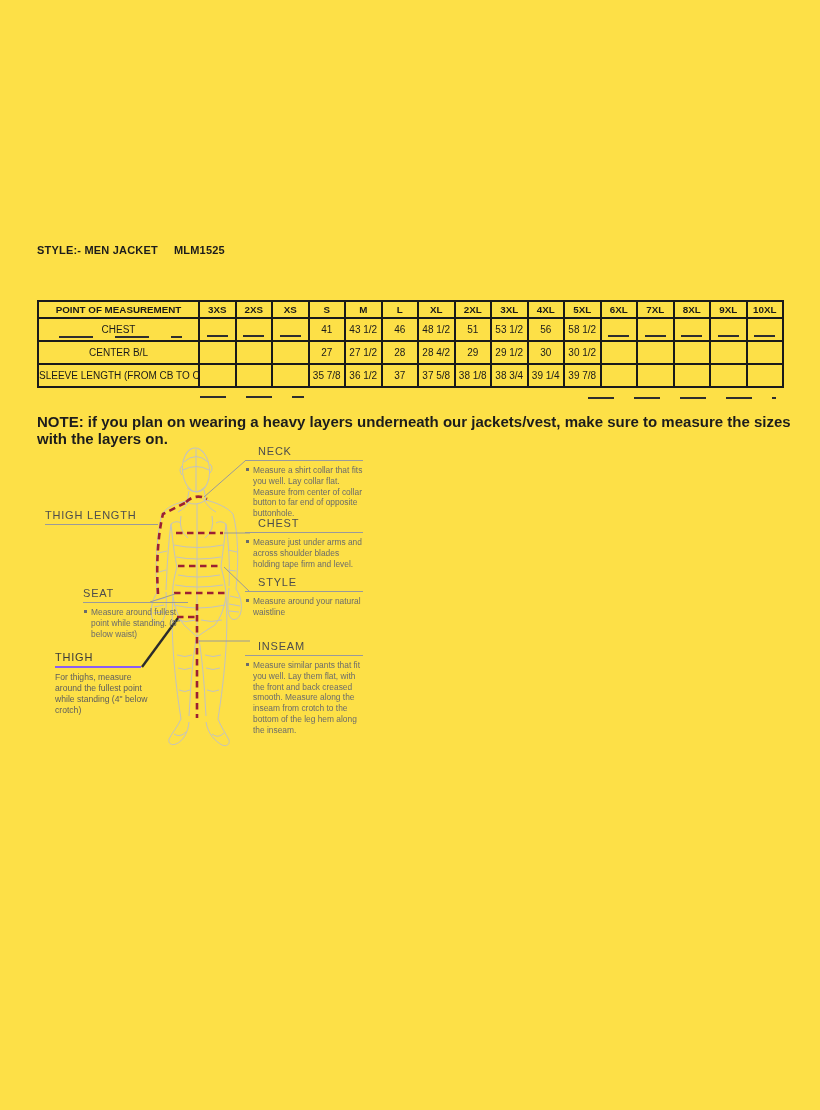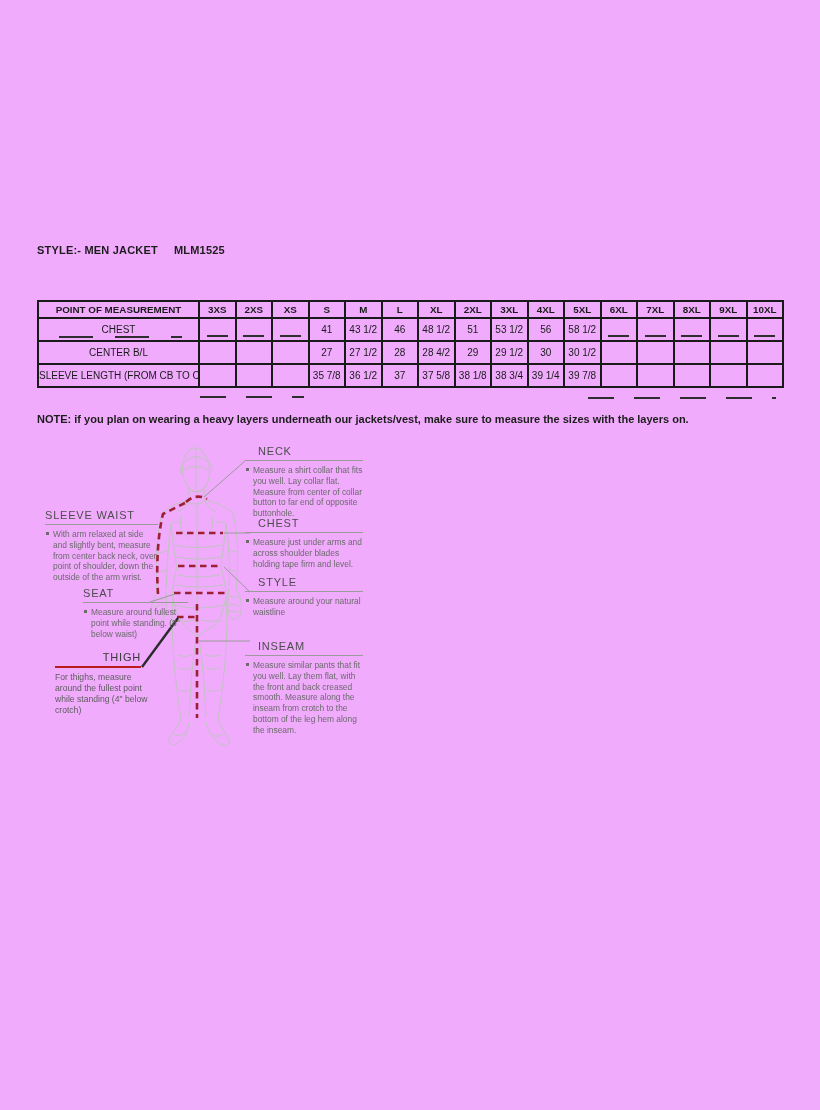--- a/index.html
+++ b/index.html
@@ -1,17 +1,17 @@
 <!DOCTYPE html>
 <html><head>
 <meta charset="utf-8">
 <style>
   html,body{margin:0;padding:0;}
   body{font-family:"Liberation Sans",sans-serif;}
-  .page{position:relative;width:820px;height:1110px;background:#f0abfc;overflow:hidden;}
+  .page{position:relative;width:820px;height:1110px;background:#fde047;overflow:hidden;}
 
   
   .doc-title{position:absolute;left:37px;top:244px;font-size:11px;font-weight:bold;color:#1c1c1c;letter-spacing:.2px;}
   .doc-title .code{margin-left:16px;}
 
   
   .table-wrap{position:absolute;left:37px;top:300px;}
   table.size-table{border-collapse:collapse;table-layout:fixed;width:745px;}
   table.size-table td{border:2px solid #1a1a1a;font-size:10px;color:#1a1a1a;text-align:center;vertical-align:middle;padding:0;position:relative;overflow:hidden;white-space:nowrap;}
   tr.hdr td{height:15px;font-weight:bold;font-size:9.8px;}
@@ -19,39 +19,39 @@
   td.label-cell{text-align:left;padding-left:3px;font-weight:bold;font-size:9.6px;}
   
   td.dashA::after{content:"";position:absolute;left:20%;right:20%;bottom:3px;border-top:2px solid #2e2e2e;}
   td.dashL::after{content:"";position:absolute;left:20px;right:16px;bottom:2px;height:2px;
       background:repeating-linear-gradient(to right,#2e2e2e 0 34px,transparent 34px 56px);}
   .table-artifact{position:absolute;height:2px;background:repeating-linear-gradient(to right,#2e2e2e 0 26px,transparent 26px 46px);}
   .ta-left{left:200px;top:396px;width:104px;}
   .ta-right{left:588px;top:397px;width:188px;}
 
   
-  .note-line{position:absolute;left:37px;top:413px;font-size:11px;font-weight:bold;color:#1c1c1c;}
+  .note-line{position:absolute;left:37px;top:413px;font-size:15px;font-weight:bold;color:#1c1c1c;}
 
   
   .guide-svg{position:absolute;left:0;top:430px;}
   .gsection{position:absolute;color:#666;}
   .gsection .ghead{font-size:11px;letter-spacing:.8px;color:#4d4d4d;padding-bottom:3px;border-bottom:1px solid #9a9a9a;}
   .gsection .gbody{margin-top:4px;font-size:8.4px;line-height:1.28;color:#6b6b6b;position:relative;}
   .gsection .gbody.bulleted{padding-left:8px;}
   .gsection .gbody.bulleted::before{content:"";position:absolute;left:1px;top:3px;width:3px;height:3px;background:#6b6b6b;}
   .col-right{left:245px;width:118px;}
   .col-right .ghead{padding-left:13px;}
   .sec-neck{top:445px;}
   .sec-chest-g{top:517px;}
   .sec-waist{top:576px;}
   .sec-inseam{top:640px;}
   .sec-sleeve{left:45px;top:509px;width:113px;}
   .sec-seat{left:45px;top:587px;width:105px;margin-left:38px;}
   .sec-thigh{left:55px;top:651px;width:103px;}
-  .sec-thigh .ghead{color:#3a3a3a;border-bottom:2px solid #b91c1c;width:86px;text-align:right;}
+  .sec-thigh .ghead{color:#3a3a3a;border-bottom:2px solid #8b5cf6;width:86px;}
   .sec-thigh .gbody{color:#5d5d5d;font-size:8.6px;}
 </style>
 </head>
 <body>
 
 <div class="page">
 
   <div class="doc-title">
     <span>STYLE:- MEN JACKET</span><span class="code">MLM1525</span>
   </div>
@@ -220,22 +220,21 @@
       <line x1="245" y1="461" x2="204" y2="497"></line>
       <line x1="250" y1="533" x2="224" y2="533"></line>
       <line x1="250" y1="592" x2="224" y2="567"></line>
       <line x1="250" y1="641" x2="199" y2="641"></line>
       <line x1="150" y1="602" x2="175" y2="594"></line>
     </g>
     <line x1="142" y1="667" x2="178" y2="618" stroke="#2b2b2b" stroke-width="2.4"></line>
   </svg>
 
   <div class="gsection sec-sleeve">
-    <div class="ghead">SLEEVE WAIST</div>
-    <div class="gbody bulleted">With arm relaxed at side and slightly bent, measure from center back neck, over point of shoulder, down the outside of the arm wrist.</div>
+    <div class="ghead">THIGH LENGTH</div>
   </div>
   <div class="gsection sec-seat">
     <div class="ghead">SEAT</div>
     <div class="gbody bulleted">Measure around fullest point while standing. (8" below waist)</div>
   </div>
   <div class="gsection sec-thigh">
     <div class="ghead">THIGH</div>
     <div class="gbody">For thighs, measure around the fullest point while standing (4" below crotch)</div>
   </div>
 

